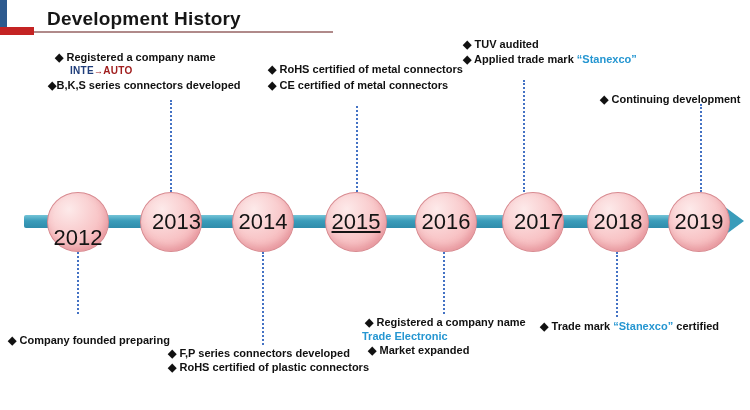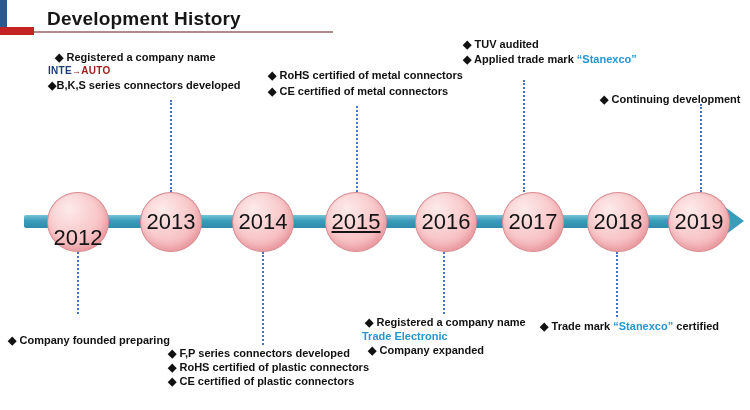--- a/index.html
+++ b/index.html
@@ -24,43 +24,43 @@
     border-top:17px solid transparent; border-bottom:17px solid transparent;
     border-left:23px solid #3a9cba;
   }
   .circle {
     position:absolute; top:192px; width:60px; height:58px; border-radius:50%;
     background:radial-gradient(circle at 35% 28%, #fdeaea 0%, #f8c4c6 55%, #f1a3a8 100%);
     border:1px solid #d88a90; box-shadow:inset -2px -4px 7px rgba(197,84,96,.28);
     display:flex; align-items:center; justify-content:center;
     font-size:22px; color:#141414; z-index:3;
   }
-  .c0 { left:47px;align-items:flex-end; }  .c1 { left:140px; } .c2 { left:232px; } .c3 { left:325px;text-decoration:underline; }
-  .c4 { left:415px; } .c5 { left:502px; } .c6 { left:587px; } .c7 { left:668px; }
+  .c0 { left:47px;align-items:flex-end; }  .c1 { left:140px;justify-content:flex-end; } .c2 { left:232px; } .c3 { left:325px;text-decoration:underline; }
+  .c4 { left:415px; } .c5 { left:502px;justify-content:flex-end; } .c6 { left:587px; } .c7 { left:668px; }
 
   .conn { position:absolute; width:0; border-left:2px dotted #4472c4; z-index:2; }
   .n2012 { left:77px;  top:252px; height:62px;  }
   .n2013 { left:170px; top:100px; height:92px;  }
   .n2014 { left:262px; top:252px; height:93px;  }
   .n2015 { left:356px; top:106px; height:86px;  }
   .n2016 { left:443px; top:252px; height:62px;  }
   .n2017 { left:523px; top:80px;  height:112px; }
   .n2018 { left:616px; top:252px; height:65px;  }
   .n2019 { left:700px; top:104px; height:88px;  }
 
   
   .ann { position:absolute; font-size:11px; font-weight:bold; color:#111; white-space:nowrap; z-index:4; }
   .ann div { line-height:14px; }
   .a2013 { left:48px;  top:50px; }
   .a2013 .i1 { margin-left:7px; }
-  .a2013 .logo { margin-left:0; font-size:10px; letter-spacing:.3px; line-height:13px; }
+  .a2013 .logo { margin-left:22px; font-size:10px; letter-spacing:.3px; line-height:13px; }
   .logo-inte  { color:#1f3d7a; }
   .logo-arrow { color:#a01d1d; font-size:9px; }
   .logo-auto  { color:#a01d1d; }
-  .ametal { left:268px; top:67px; }  .ametal div { line-height:16px; }
+  .ametal { left:268px; top:61px; }  .ametal div { line-height:16px; }
   .a2017  { left:463px; top:37px; }  .a2017 div  { line-height:15px; }
   .a2019  { left:600px; top:92px; }
   .a2012  { left:8px;   top:333px; }
   .a2014  { left:168px; top:346px; }
   .a2016  { left:362px; top:315px; }
   .a2016 .i1 { margin-left:3px; }
   .a2016 .i2 { margin-left:6px; }
   .a2018  { left:540px; top:319px; }
   .brand  { color:#2596d1; }
 </style>
@@ -133,26 +133,25 @@
     <div>◆  Continuing development</div>
   </div>
 
   <div class="ann a2012">
     <div>◆ Company founded preparing</div>
   </div>
 
   <div class="ann a2014">
     <div>◆ F,P series connectors developed</div>
     <div>◆ RoHS certified of plastic connectors</div>
-    <div>◆ CE certified of plastic connectors</div>
   </div>
 
   <div class="ann a2016">
     <div class="i1">◆  Registered a company name</div>
     <div class="brand">Trade Electronic</div>
-    <div class="i2">◆ Company expanded</div>
+    <div class="i2">◆ Market expanded</div>
   </div>
 
   <div class="ann a2018">
     <div><span>◆ Trade mark </span><span class="brand">“Stanexco”</span><span> certified</span></div>
   </div>
 
 </div>
 
 </body></html>

